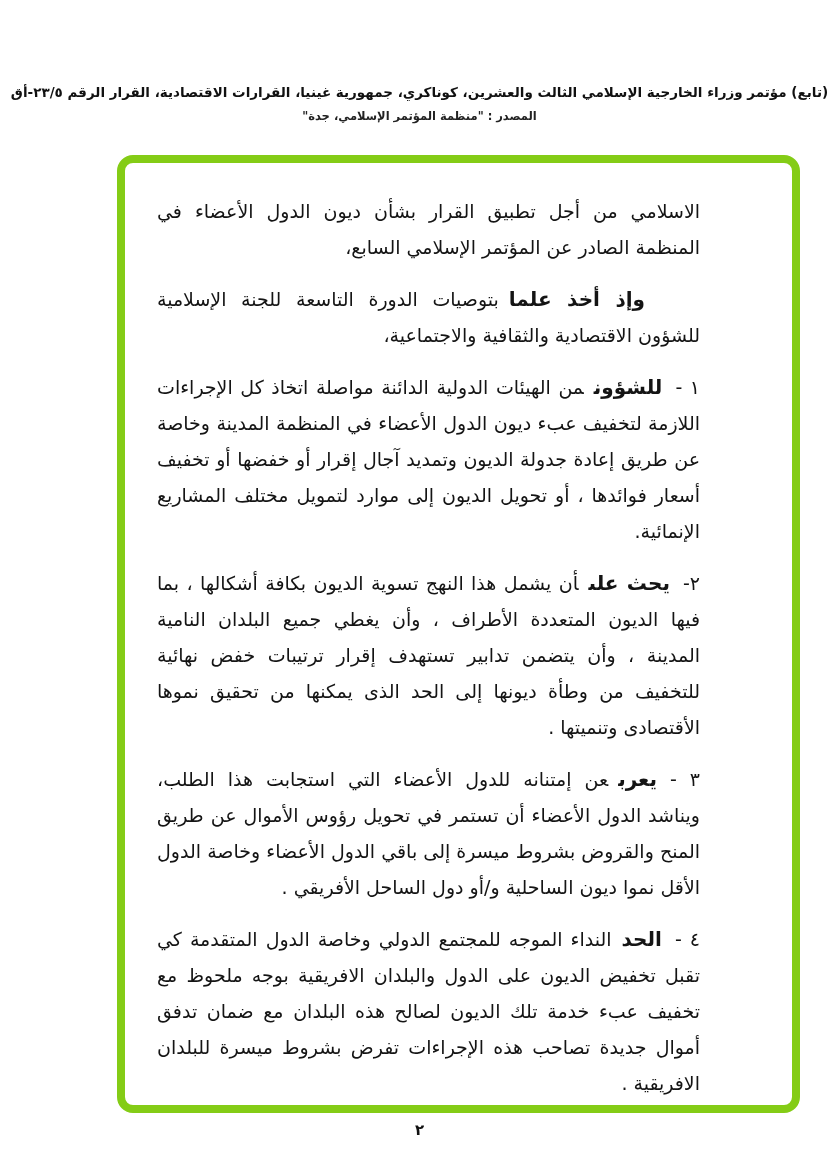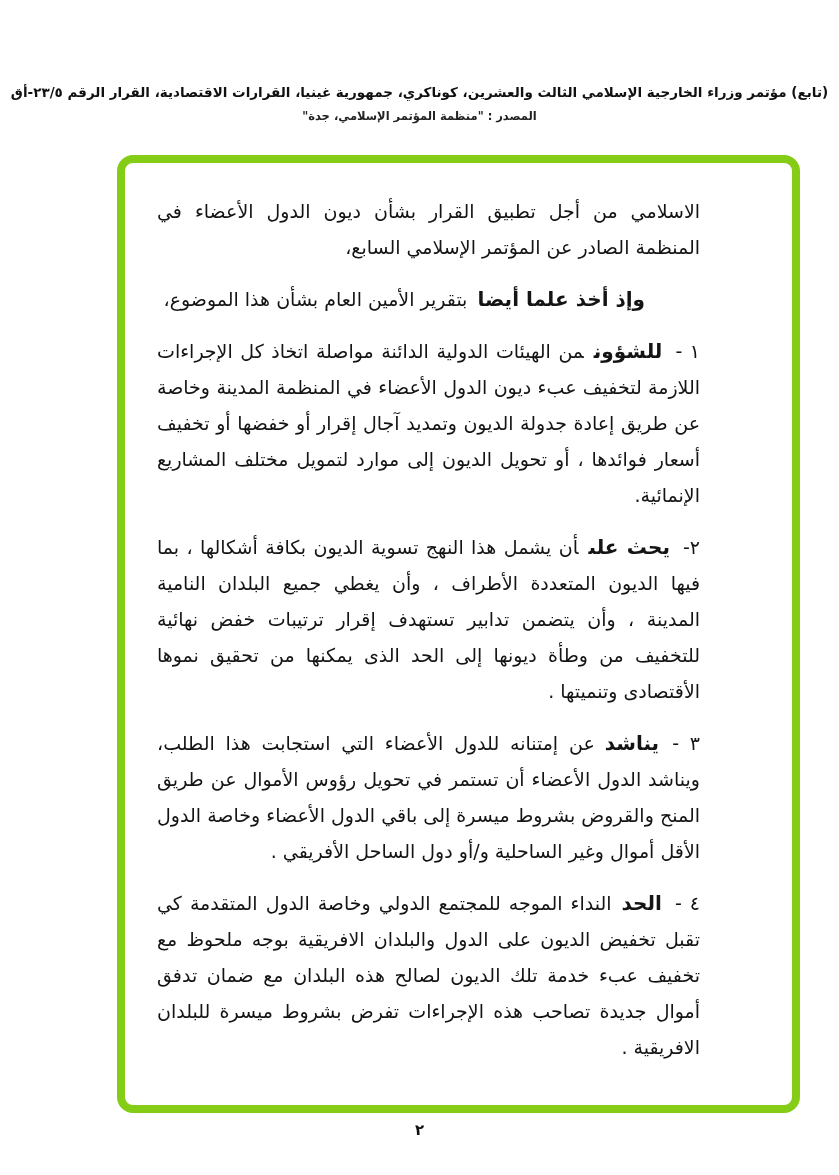--- a/index.html
+++ b/index.html
@@ -75,28 +75,28 @@
   <header class="doc-header">
     <div class="header-title">(تابع) مؤتمر وزراء الخارجية الإسلامي الثالث والعشرين، كوناكري، جمهورية غينيا، القرارات الاقتصادية، القرار الرقم ٢٣/٥-أق</div>
     <div class="header-source">المصدر :  "منظمة المؤتمر الإسلامي، جدة"</div>
   </header>
 
   <div class="frame">
     <div class="content">
 
       <p class="para"><span>الاسلامي من أجل تطبيق القرار بشأن ديون الدول الأعضاء في المنظمة الصادر عن المؤتمر الإسلامي السابع،</span></p>
 
+      <p class="para indent"><b class="lead">وإذ أخذ علما</b><span>بتوصيات الدورة التاسعة للجنة الإسلامية للشؤون الاقتصادية والثقافية والاجتماعية،</span></p>
 
-      <p class="para indent"><b class="lead">وإذ أخذ علما أيضا</b><span>بتقرير الأمين العام بشأن هذا الموضوع،</span></p>
 
       <p class="para"><span class="num">١ -</span><b class="lead">للشؤون</b><span>من الهيئات الدولية الدائنة مواصلة اتخاذ كل الإجراءات اللازمة لتخفيف عبء ديون الدول الأعضاء في المنظمة المدينة وخاصة عن طريق إعادة جدولة الديون وتمديد آجال إقرار أو خفضها أو تخفيف أسعار فوائدها ، أو تحويل الديون إلى موارد لتمويل مختلف المشاريع الإنمائية.</span></p>
 
       <p class="para"><span class="num">٢-</span><b class="lead">يحث على</b><span>أن يشمل هذا النهج تسوية الديون بكافة أشكالها ، بما فيها الديون المتعددة الأطراف ، وأن يغطي جميع البلدان النامية المدينة ، وأن يتضمن تدابير تستهدف إقرار ترتيبات خفض نهائية للتخفيف من وطأة ديونها إلى الحد الذى يمكنها من تحقيق نموها الأقتصادى وتنميتها .</span></p>
 
-      <p class="para"><span class="num">٣ -</span><b class="lead">يناشد</b><span>عن إمتنانه للدول الأعضاء التي استجابت هذا الطلب، ويناشد الدول الأعضاء أن تستمر في تحويل رؤوس الأموال عن طريق المنح والقروض بشروط ميسرة إلى باقي الدول الأعضاء وخاصة الدول الأقل أموال وغير الساحلية و/أو دول الساحل الأفريقي .</span></p>
+      <p class="para"><span class="num">٣ -</span><b class="lead">يعرب</b><span>عن إمتنانه للدول الأعضاء التي استجابت هذا الطلب، ويناشد الدول الأعضاء أن تستمر في تحويل رؤوس الأموال عن طريق المنح والقروض بشروط ميسرة إلى باقي الدول الأعضاء وخاصة الدول الأقل نموا ديون الساحلية و/أو دول الساحل الأفريقي .</span></p>
 
       <p class="para"><span class="num">٤ -</span><b class="lead">الحد</b><span>النداء الموجه للمجتمع الدولي وخاصة الدول المتقدمة كي تقبل تخفيض الديون على الدول والبلدان الافريقية بوجه ملحوظ مع تخفيف عبء خدمة تلك الديون لصالح هذه البلدان مع ضمان تدفق أموال جديدة تصاحب هذه الإجراءات تفرض بشروط ميسرة للبلدان الافريقية .</span></p>
 
     </div>
   </div>
 
   <footer class="page-footer">
     <span>٢</span>
   </footer>
 

